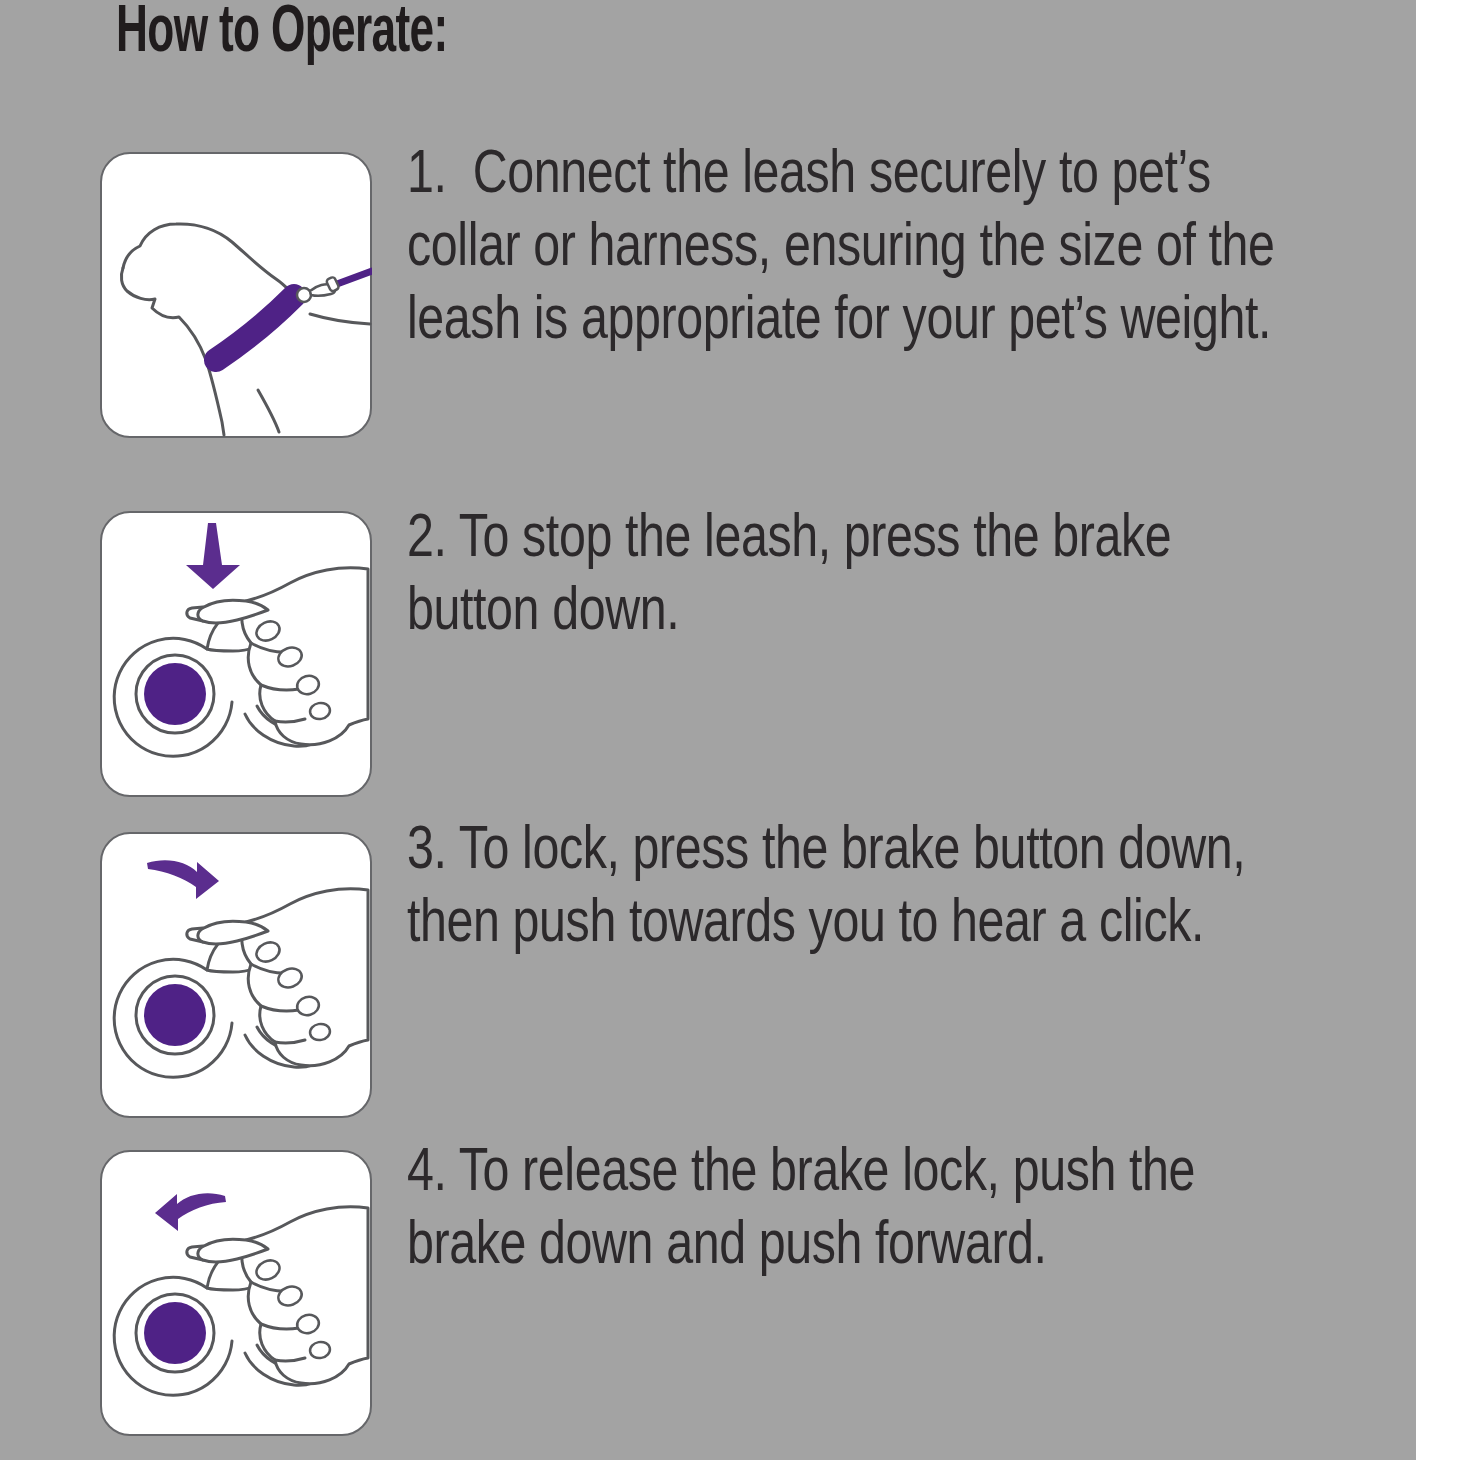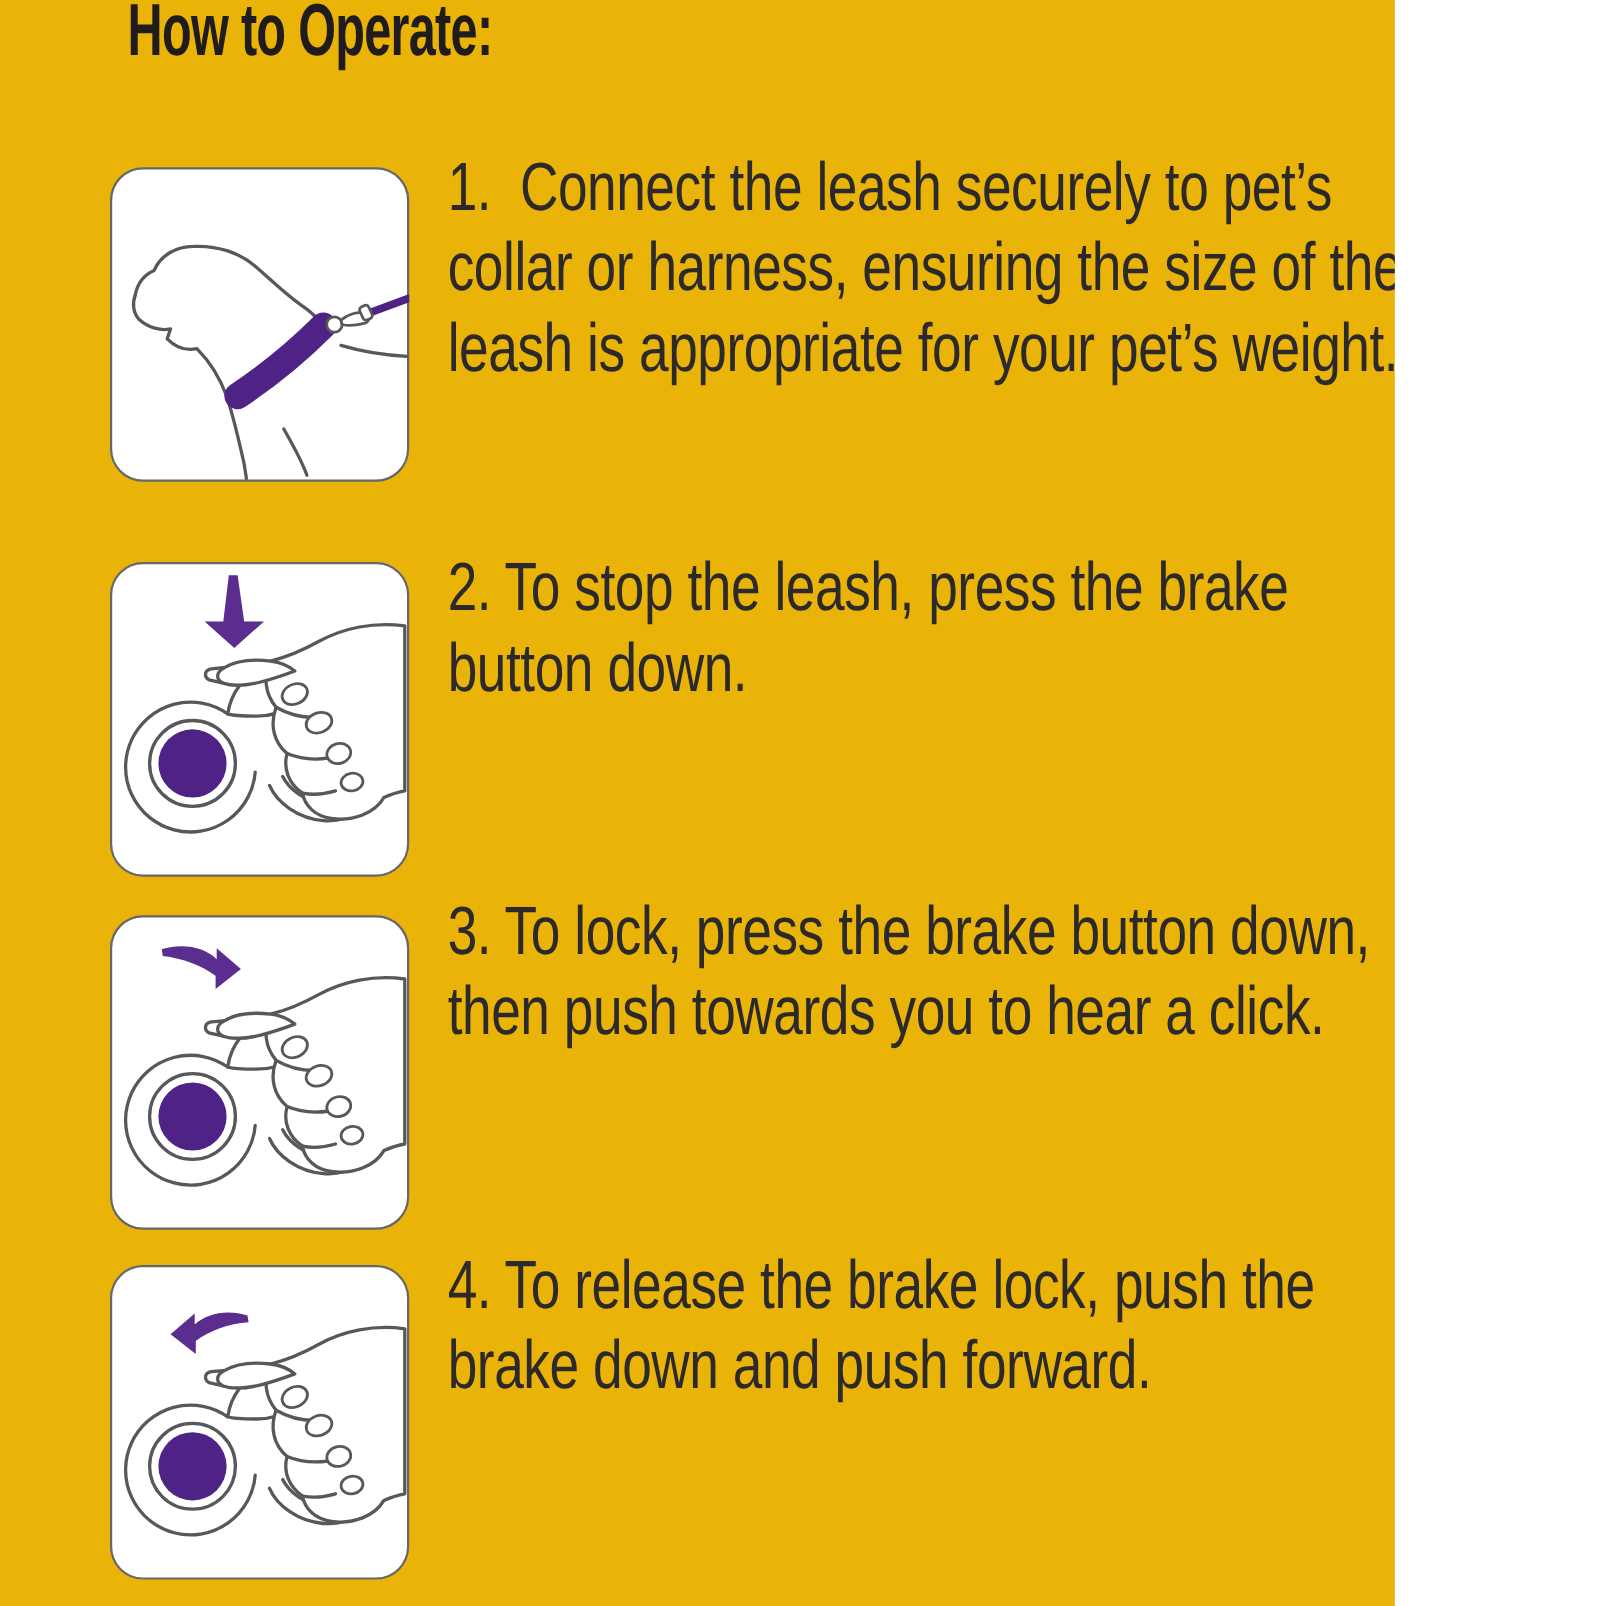--- a/index.html
+++ b/index.html
@@ -1,19 +1,19 @@
 <!DOCTYPE html>
 <html><head>
 <meta charset="utf-8">
 <style>
   html,body{margin:0;padding:0;background:#ffffff;}
   .page{
     position:relative;
-    width:1268px;height:1460px;
-    background:#eab308;
+    width:1416px;height:1460px;
+    background:#a3a3a3;
     overflow:hidden;
     font-family:"Liberation Sans", sans-serif;
   }
   .title{
     position:absolute;
     left:116px;top:-6px;
     margin:0;
     font-size:67px;
     font-weight:700;
     line-height:1;

